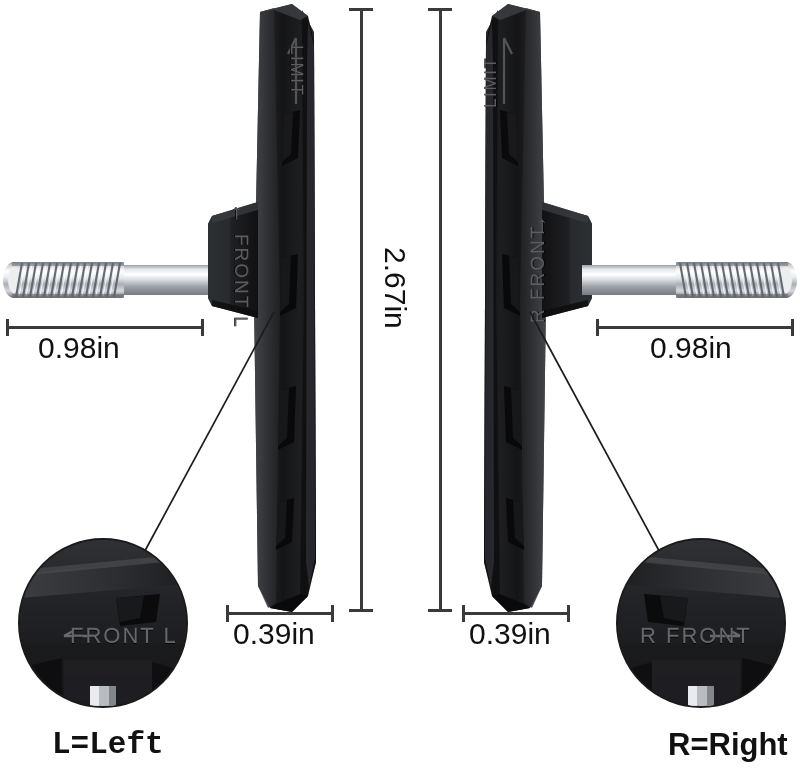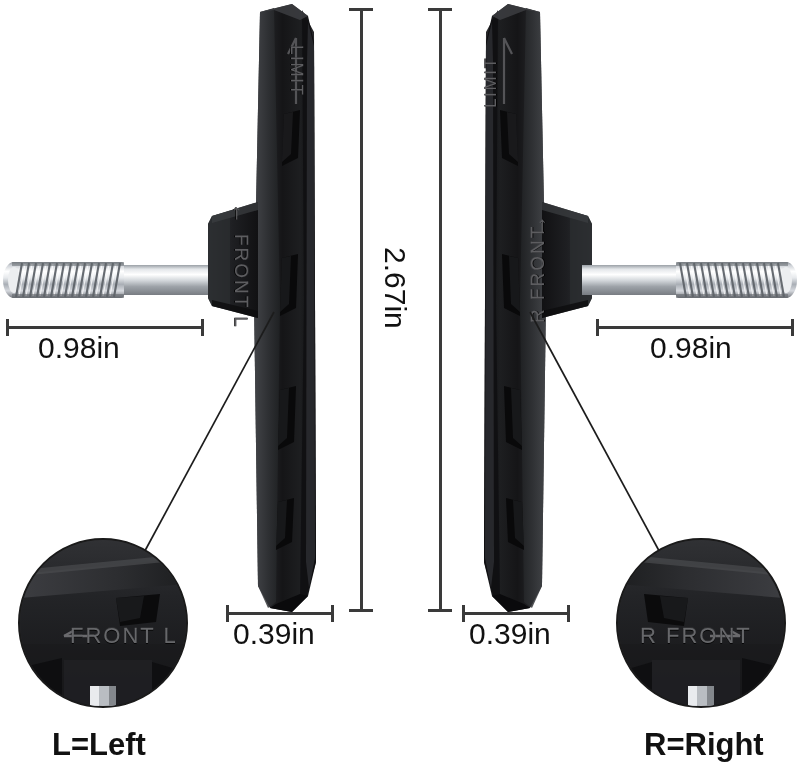--- a/index.html
+++ b/index.html
@@ -401,21 +401,21 @@
       <rect x="89" y="146" width="7" height="20" fill="#83878c"></rect>
 
       <g stroke="#6a6a6d" stroke-width="2.4" fill="none">
         <path d="M44 96 L74 96"></path>
         <path d="M44 96 L53 91"></path>
       </g>
     </svg>
   </div>
   <div class="emboss" style="left:70px;top:623px;font-size:22px;letter-spacing:2px;color:#66676a;">FRONT L</div>
 
-  <div class="caption" style="left:52px;top:727px;">L=Left</div>
+  <div class="caption" style="left:52px;top:727px;font-family:Liberation Mono, monospace;">L=Left</div>
 
   <div class="callout" style="left:616px;top:538px;width:166px;height:166px;">
     <svg class="callout-inner" viewBox="0 0 166 166">
       <defs>
         <linearGradient id="coRbg" x1="0" y1="0" x2="0" y2="1">
           <stop offset="0%" stop-color="#303134"></stop>
           <stop offset="34%" stop-color="#232427"></stop>
           <stop offset="100%" stop-color="#141416"></stop>
         </linearGradient>
         <linearGradient id="coRtop" x1="1" y1="0" x2="0" y2="0">
@@ -437,15 +437,15 @@
       <rect x="70" y="146" width="9" height="20" fill="#e9ebee"></rect>
       <rect x="89" y="146" width="7" height="20" fill="#83878c"></rect>
       <g stroke="#6a6a6d" stroke-width="2.4" fill="none">
         <path d="M122 96 L92 96"></path>
         <path d="M122 96 L113 91"></path>
       </g>
     </svg>
   </div>
   <div class="emboss" style="left:640px;top:623px;font-size:22px;letter-spacing:2px;color:#66676a;">R FRONT</div>
 
-  <div class="caption" style="left:644px;top:727px;">R=Right</div>
+  <div class="caption" style="left:668px;top:727px;">R=Right</div>
 
 </div>
 
 </body></html>

